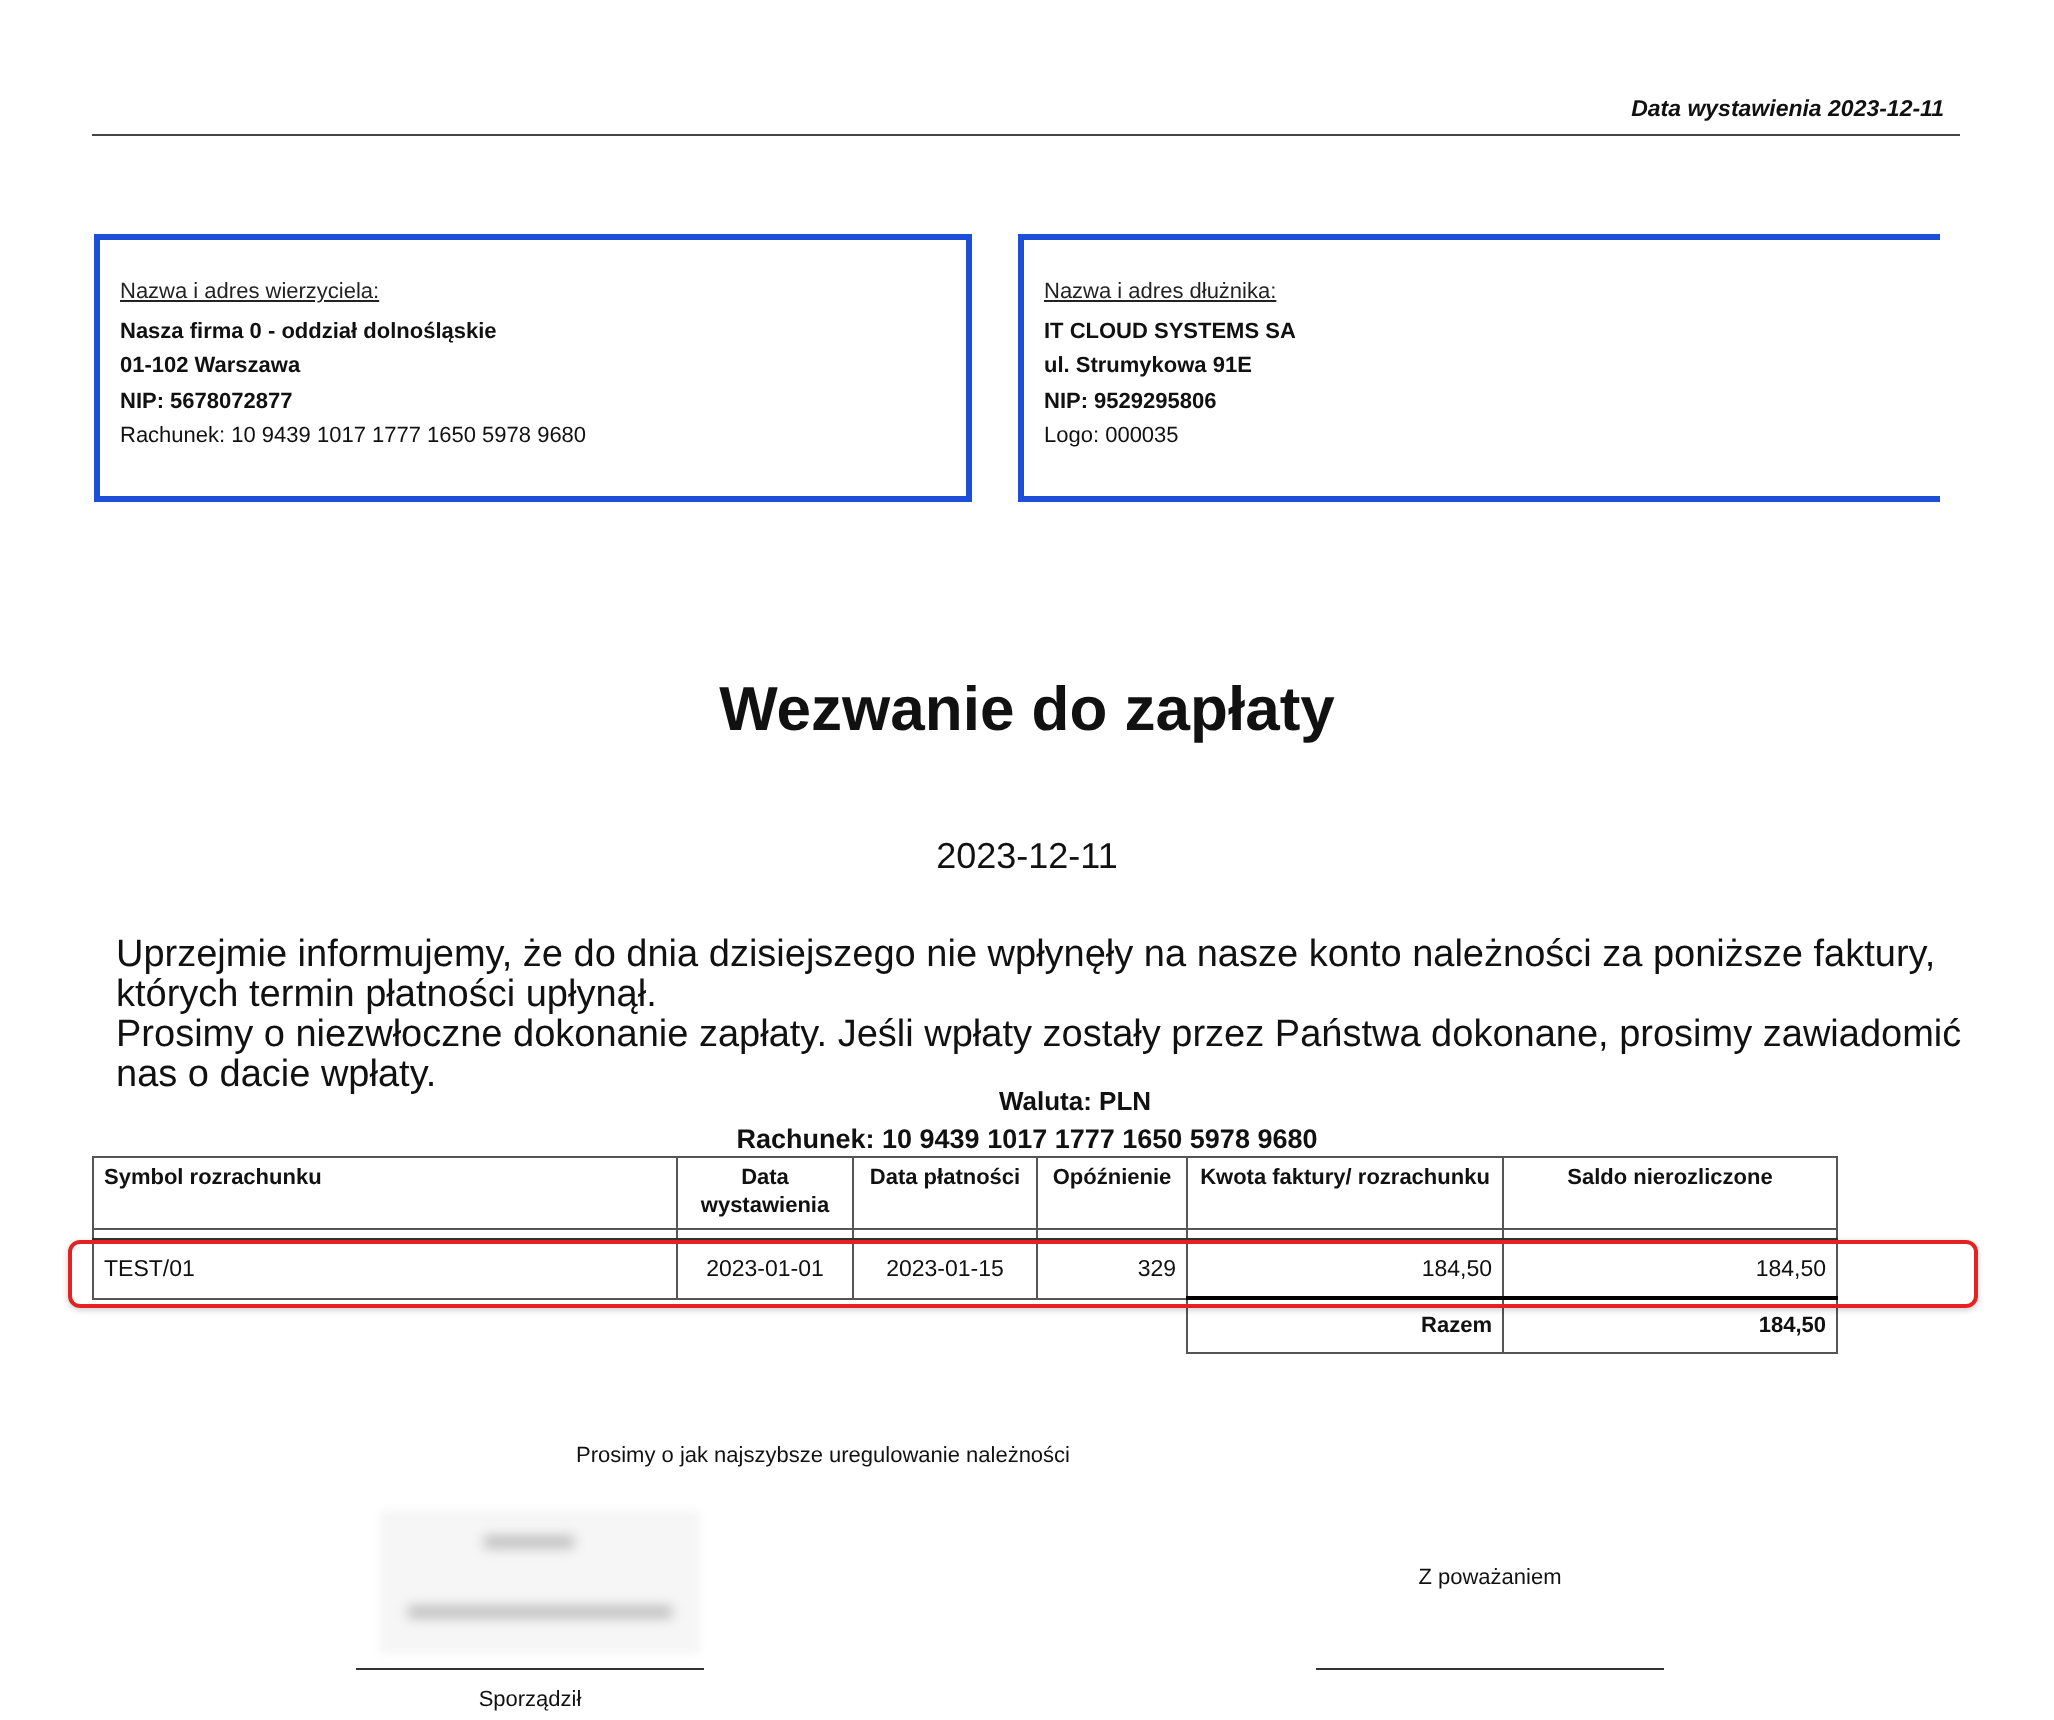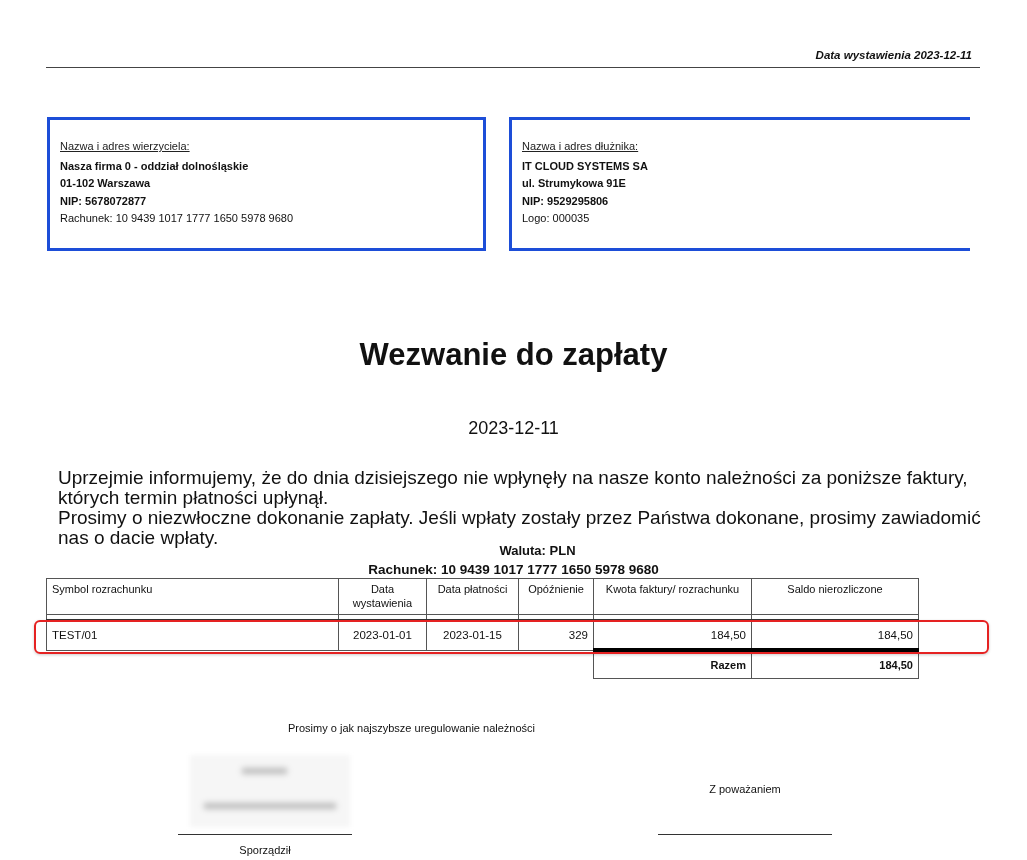--- a/index.html
+++ b/index.html
@@ -12,28 +12,28 @@
   .box.debtor{left:509px;width:461px;border-right:none;}
   .box .lbl{text-decoration:underline;color:#222;margin-bottom:2px;}
   .box .b{font-weight:bold;}
   .title{left:0;width:1027px;top:337px;text-align:center;font-size:31px;font-weight:bold;}
   .subdate{left:0;width:1027px;top:418px;text-align:center;font-size:18px;font-weight:normal;}
   .intro{left:46px;top:468px;width:940px;font-size:19px;line-height:20px;margin-left:12px;}
   .currency{left:0;width:1027px;top:543px;text-align:center;font-size:13px;font-weight:bold;padding-left:24px;}
   .account{left:0;width:1027px;top:562px;text-align:center;font-size:13.5px;font-weight:bold;}
   table.inv{position:absolute;left:46px;top:578px;border-collapse:collapse;font-size:11px;}
   table.inv th,table.inv td{border:1px solid #555;padding:3px 5px;}
-  table.inv th{font-weight:normal;vertical-align:top;height:36px;box-sizing:border-box;text-align:center;line-height:14px;}
+  table.inv th{font-weight:bold;vertical-align:top;height:36px;box-sizing:border-box;text-align:center;line-height:14px;}
   table.inv th.first{text-align:left;}
   table.inv tr.sep td{height:4px;padding:0;border-left:1px solid #555;border-right:1px solid #555;border-top:none;border-bottom:2px solid #333;}
   table.inv tr.data td{height:21px;font-size:11.5px;}
   table.inv td.r{text-align:right;}
   table.inv td.c{text-align:center;}
   table.inv tr.total td.empty{border:none;}
-  table.inv tr.total td{height:20px;font-weight:bold;text-align:right;border-top:4px solid #000000;}
+  table.inv tr.total td{height:20px;font-weight:bold;text-align:right;border-top:2px solid #000000;}
   .highlight{left:34px;top:620px;width:955px;height:34px;border:2px solid #e52222;border-radius:6px;box-sizing:border-box;box-shadow:0 1px 3px rgba(0,0,0,0.2);pointer-events:none;}
   .closing{left:0;width:823px;top:722px;text-align:center;font-size:11px;font-weight:normal;}
   .blur{left:190px;top:755px;width:160px;height:72px;background:#f6f6f6;filter:blur(2px);}
   .blur .l1{position:absolute;left:52px;top:13px;width:45px;height:6px;background:#bbb;filter:blur(2px);}
   .blur .l2{position:absolute;left:14px;top:48px;width:132px;height:6px;background:#bbb;filter:blur(2px);}
   .sig-left-line{left:178px;top:834px;width:174px;border-top:1px solid #333;}
   .sig-right-line{left:658px;top:834px;width:174px;border-top:1px solid #333;}
   .sig-left-lbl{left:178px;width:174px;top:844px;text-align:center;font-size:11px;}
   .regards{left:658px;width:174px;top:783px;text-align:center;font-size:11px;}
 </style>

